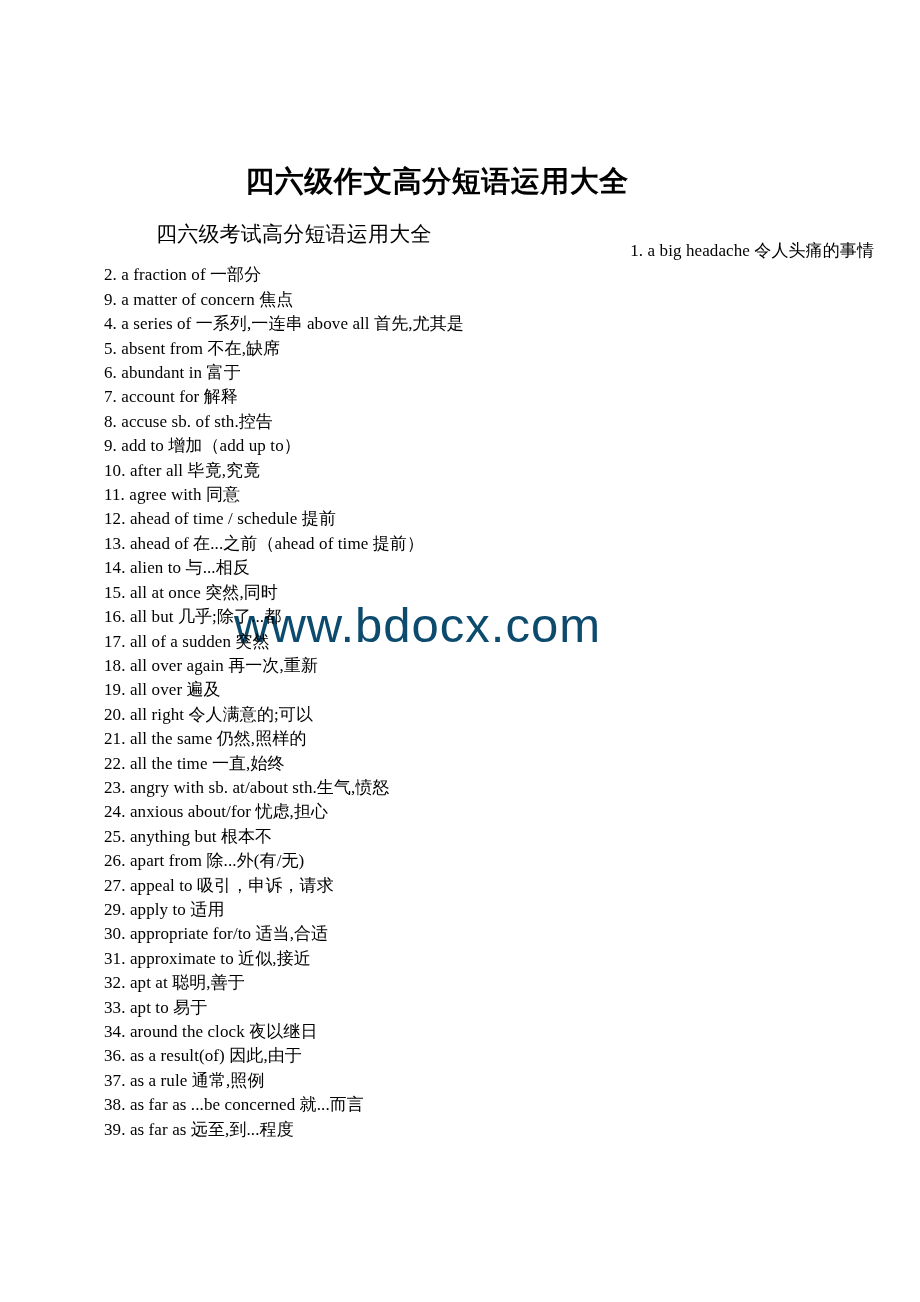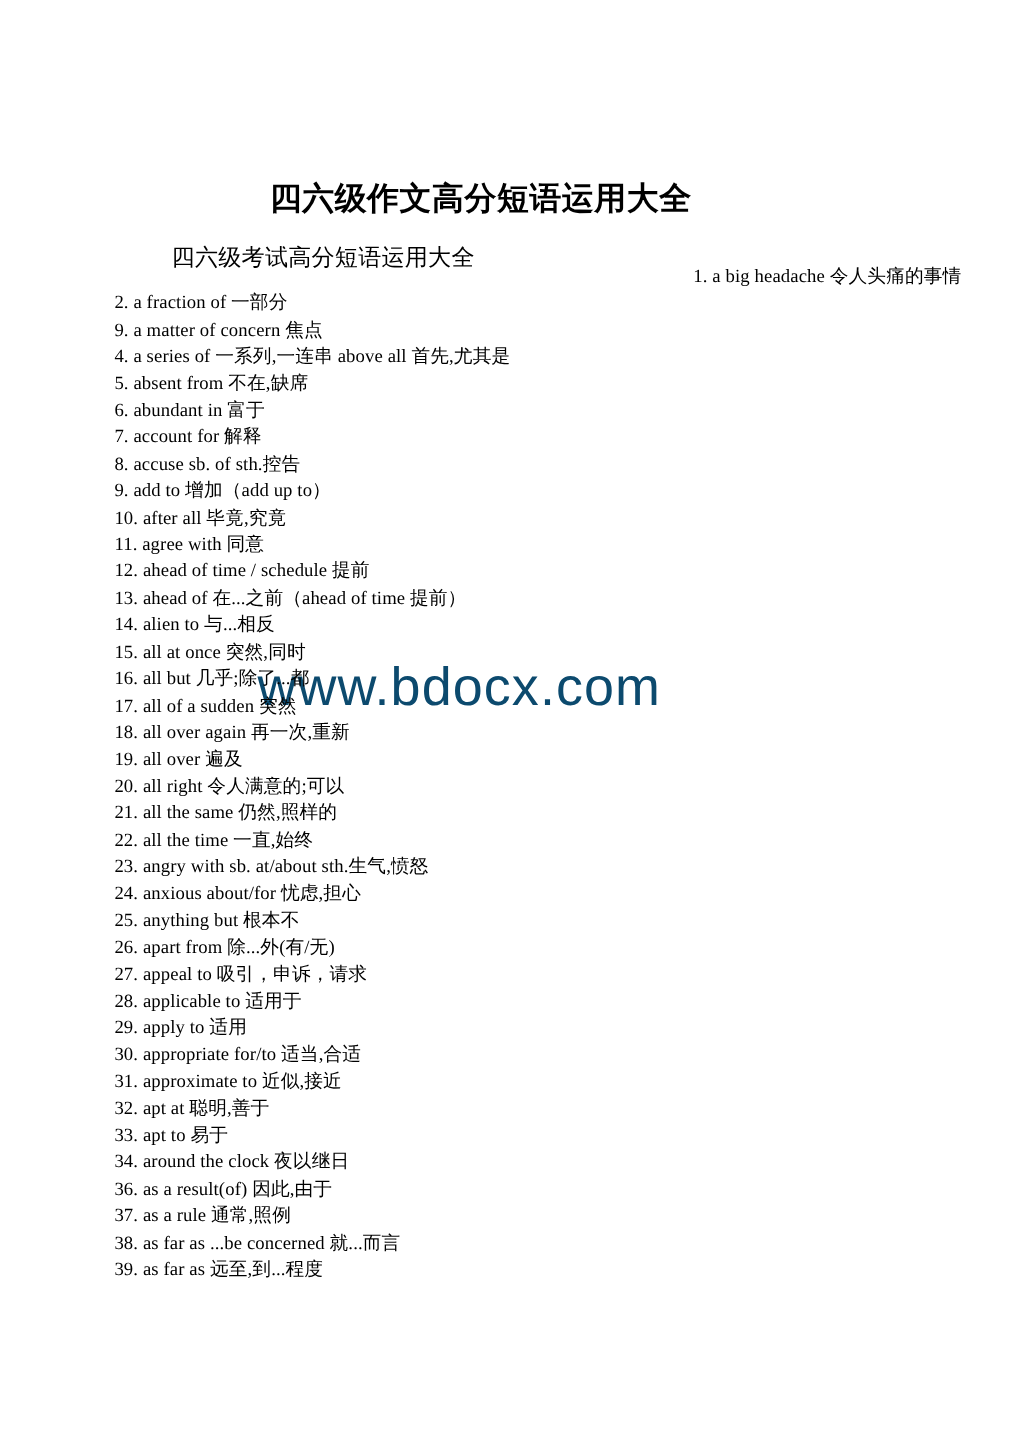--- a/index.html
+++ b/index.html
@@ -119,21 +119,20 @@
         <li class="">18. all over again 再一次,重新</li>
         <li class="">19. all over 遍及</li>
         <li class="">20. all right 令人满意的;可以</li>
         <li class="">21. all the same 仍然,照样的</li>
         <li class="">22. all the time 一直,始终</li>
         <li class="">23. angry with sb. at/about sth.生气,愤怒</li>
         <li class="">24. anxious about/for 忧虑,担心</li>
         <li class="">25. anything but 根本不</li>
         <li class="">26. apart from 除...外(有/无)</li>
         <li class="">27. appeal to 吸引，申诉，请求</li>
-        <li class="">28. applicable to 适用于</li>
         <li class="">29. apply to 适用</li>
         <li class="">30. appropriate for/to 适当,合适</li>
         <li class="">31. approximate to 近似,接近</li>
         <li class="">32. apt at 聪明,善于</li>
         <li class="">33. apt to 易于</li>
         <li class="">34. around the clock 夜以继日</li>
         <li class="">36. as a result(of) 因此,由于</li>
         <li class="">37. as a rule 通常,照例</li>
         <li class="">38. as far as ...be concerned 就...而言</li>
         <li class="">39. as far as 远至,到...程度</li>

